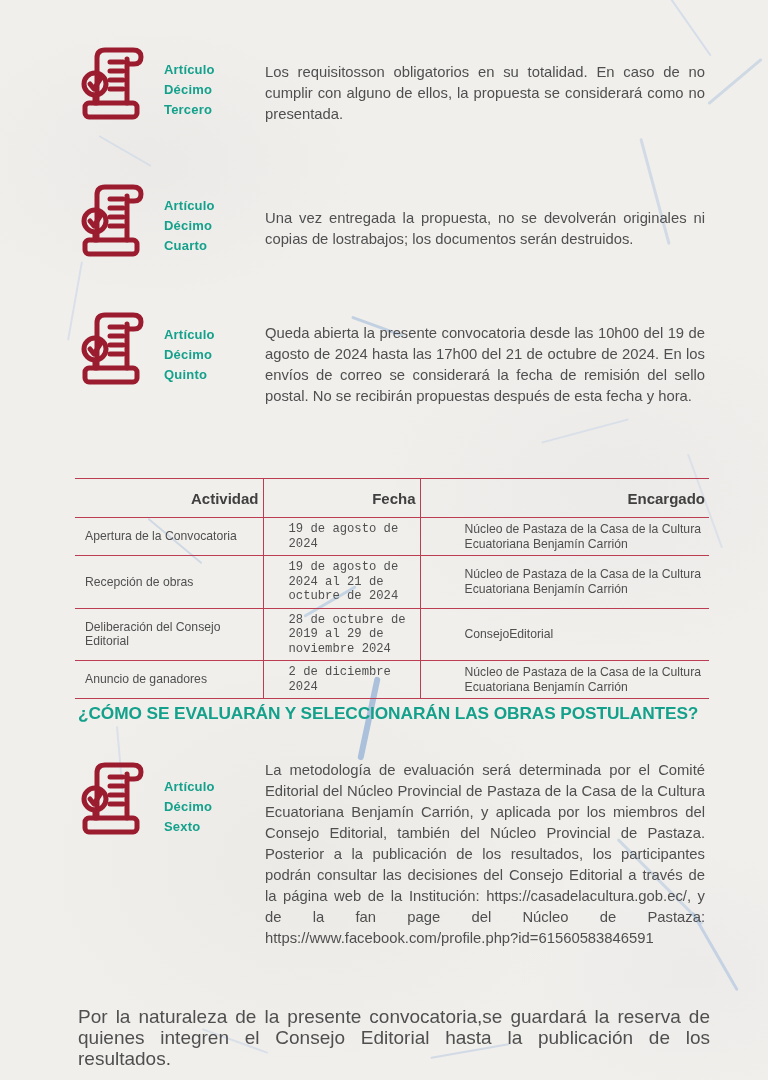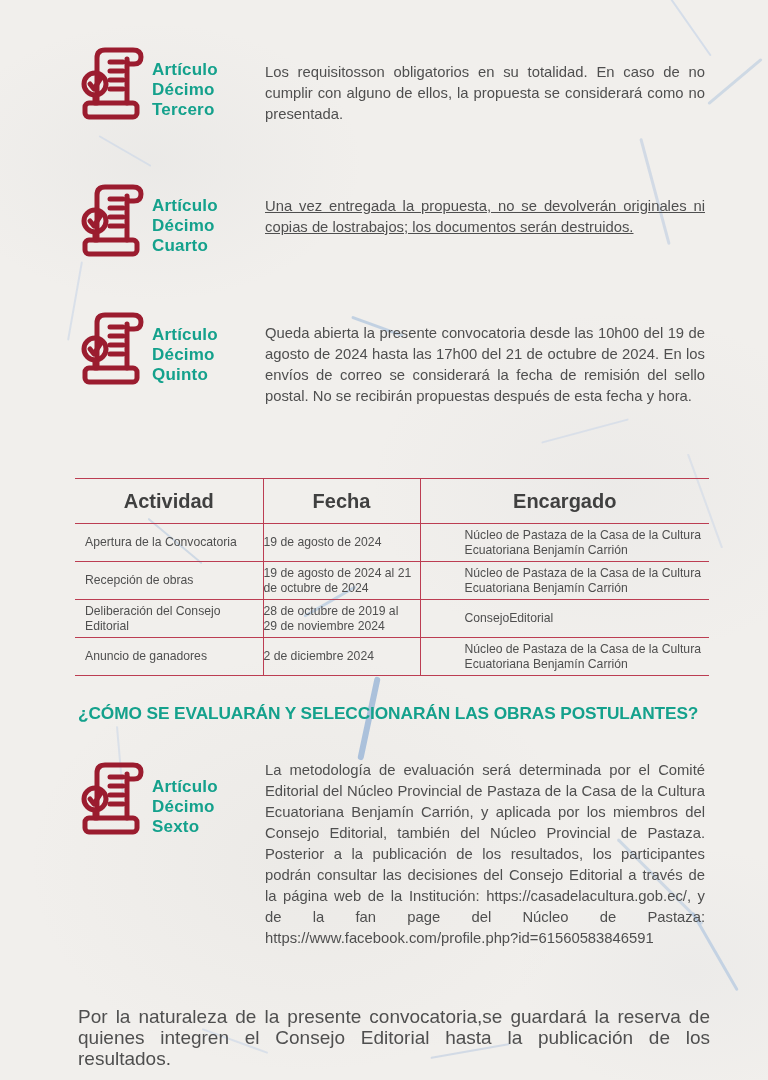--- a/index.html
+++ b/index.html
@@ -18,22 +18,22 @@
       radial-gradient(ellipse 400px 300px at 40% 80%, rgba(180,180,175,0.09), transparent 70%),
       radial-gradient(ellipse 250px 180px at 90% 90%, rgba(170,180,195,0.07), transparent 70%);
     overflow:hidden;
   }
   .fiber{position:absolute;border-radius:3px;pointer-events:none;}
 
   
   .article-section{position:absolute;left:0;top:0;width:768px;}
   .article-icon{position:absolute;left:80px;width:66px;height:76px;}
   .article-title{
-    position:absolute;left:152px;width:108px;
-    font-size:17px;font-weight:bold;line-height:20px;
+    position:absolute;left:164px;width:108px;
+    font-size:13px;font-weight:bold;line-height:20px;
     color:#14a18c;white-space:pre-line;letter-spacing:0.2px;
   }
   .article-body{
     position:absolute;left:265px;width:440px;
     font-size:14.8px;line-height:21px;color:#4f4f4f;
     text-align:justify;overflow-wrap:anywhere;
   }
   .article-body .url{color:#4f4f4f;text-decoration:none;}
 
   
@@ -43,31 +43,31 @@
     letter-spacing:0.2px;
   }
   .cron-table{
     position:absolute;left:75px;top:478px;width:634px;
     border-collapse:collapse;table-layout:fixed;
   }
   .cron-table col.c1{width:188px;}
   .cron-table col.c2{width:157px;}
   .cron-table col.c3{width:289px;}
   .cron-table th{
-    font-size:20px;font-weight:bold;color:#404040;
-    text-align:center;padding:11px 4px 10px;
+    font-size:15px;font-weight:bold;color:#404040;
+    text-align:right;padding:11px 4px 10px;
     border-top:1.5px solid #bc3d52;border-bottom:1.5px solid #bc3d52;
   }
   .cron-table td{
     font-size:12.2px;line-height:14.5px;color:#4f4f4f;
     padding:4px 8px 4px 10px;vertical-align:middle;
     border-bottom:1.5px solid #bc3d52;
   }
   .cron-table th+th, .cron-table td+td{border-left:1.5px solid #bc3d52;margin-top:14px;}
-  .cron-table td.c2{padding-left:0;}
+  .cron-table td.c2{padding-left:25px;font-family:Liberation Mono, monospace;}
   .cron-table td.c3{text-align:justify;padding-left:44px;}
 
   .eval-heading{
     position:absolute;left:78px;top:703px;width:640px;
     font-size:17.3px;font-weight:bold;color:#14a18c;
     letter-spacing:-0.1px;
   }
   .footer-note{
     position:absolute;left:78px;top:1006px;width:632px;
     font-size:19px;line-height:21px;color:#4f4f4f;text-align:justify;
@@ -128,21 +128,21 @@
         <line x1="29" y1="43" x2="42" y2="43"></line>
         <circle cx="14" cy="38" r="11"></circle>
         <polyline points="9,38 13,43 20,32"></polyline>
         <line x1="14" y1="50" x2="14" y2="57"></line>
         <rect x="4" y="57" width="52" height="14" rx="4"></rect>
       </svg>
     </div>
     <div class="article-title" style="top:196px;">Artículo
 Décimo
 Cuarto</div>
-    <div class="article-body" style="top:196px;text-decoration:underline;">Una vez entregada la propuesta, no se devolverán originales ni copias de lostrabajos; los documentos serán destruidos.</div>
+    <div class="article-body" style="top:208px;">Una vez entregada la propuesta, no se devolverán originales ni copias de lostrabajos; los documentos serán destruidos.</div>
   </div>
 
   <div class="article-section">
     <div class="article-icon" style="top:311px;">
       <svg class="scroll" viewBox="0 0 64 76" fill="none" stroke="#9b1c2f" stroke-width="5" stroke-linecap="round" stroke-linejoin="round">
         <path d="M16 57 V12 Q16 4 24 4 H52 Q60 4 60 11 Q60 18 53 18 H49 Q46 18 46 13 M46 18 V57"></path>
         <line x1="29" y1="16" x2="42" y2="16"></line>
         <line x1="29" y1="25" x2="42" y2="25"></line>
         <line x1="29" y1="34" x2="42" y2="34"></line>
         <line x1="29" y1="43" x2="42" y2="43"></line>

